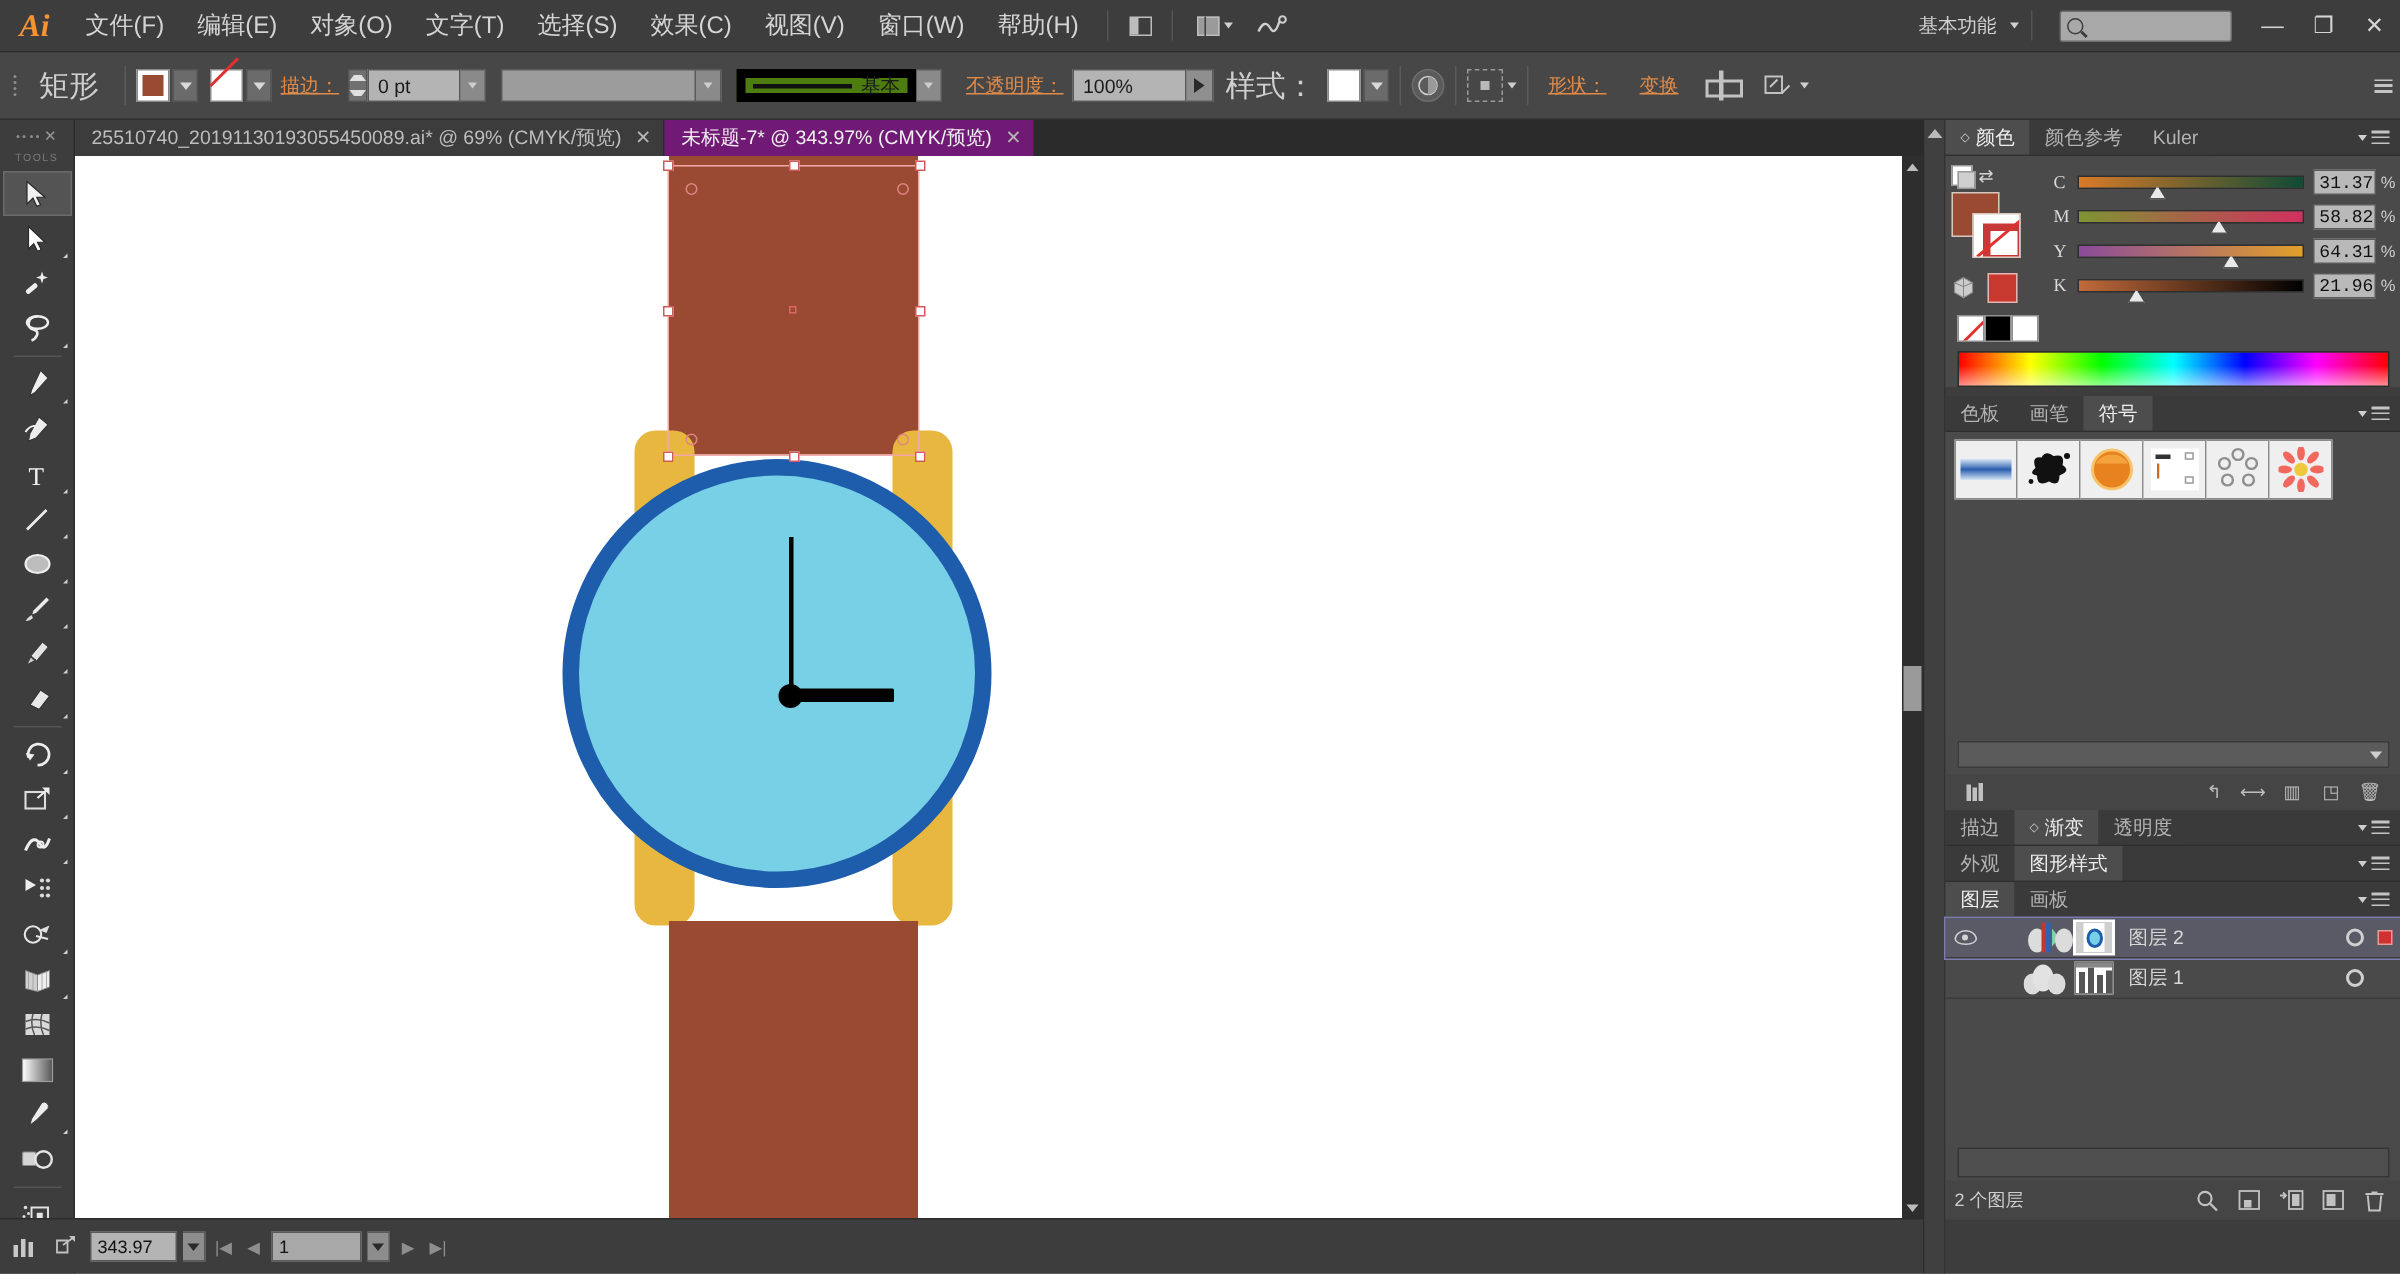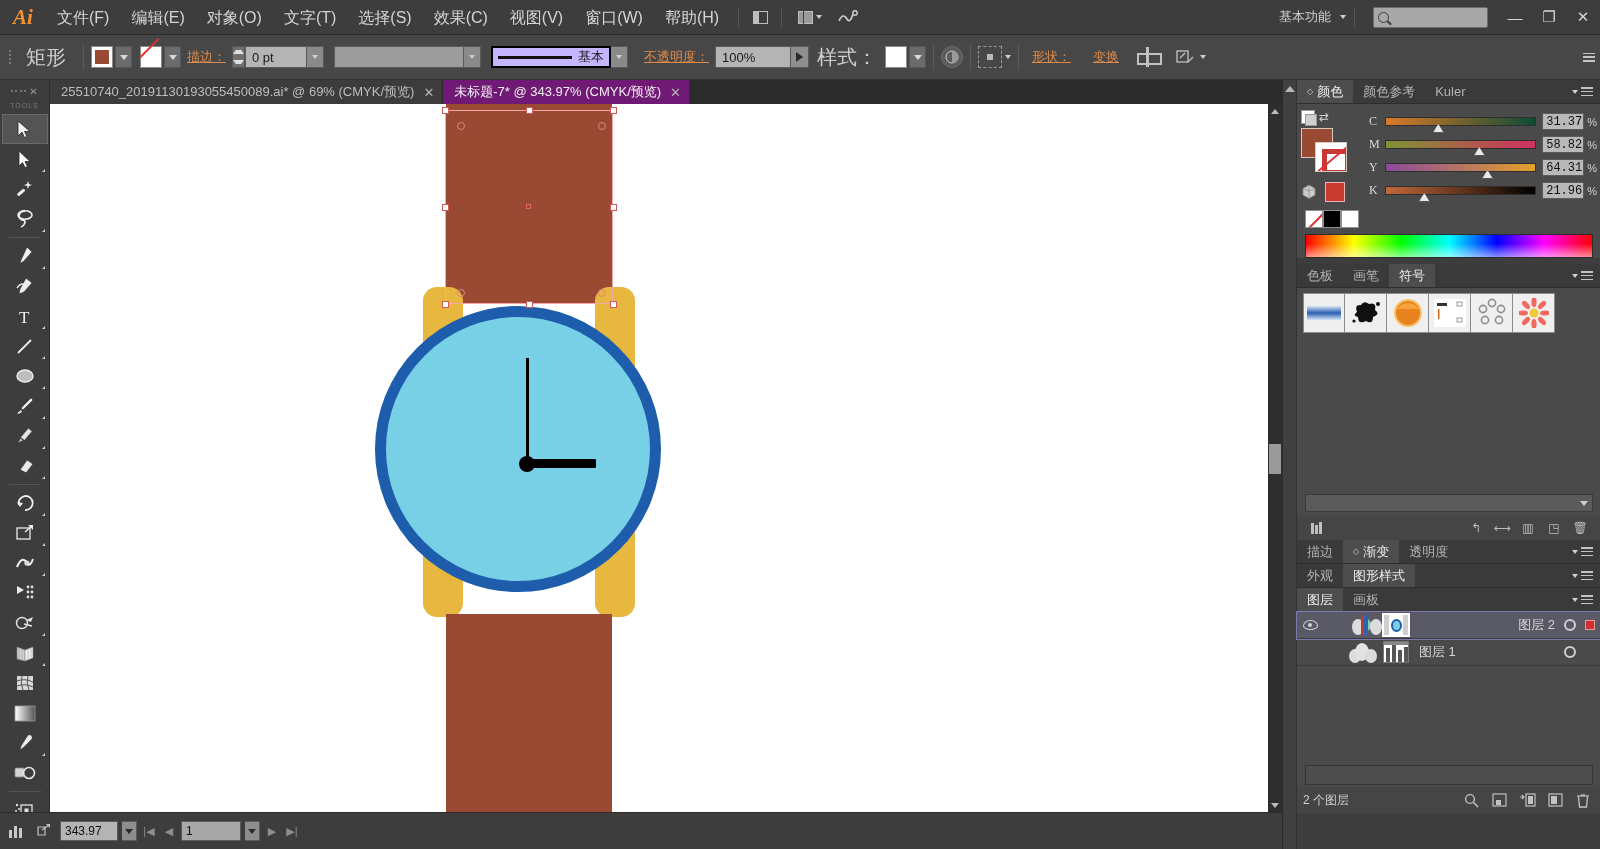--- a/index.html
+++ b/index.html
@@ -72,21 +72,21 @@
   .spinner { display:flex; align-items:flex-start; height:22px; }
   .spin-arrows{width:13px;height:22px;background:#707070;border:1px solid #555;display:flex;flex-direction:column;}
   .spin-arrows div{flex:1;display:flex;align-items:center;justify-content:center;}
   .sa-up{width:0;height:0;border-left:3px solid transparent;border-right:3px solid transparent;border-bottom:4px solid #e0e0e0;}
   .sa-dn{width:0;height:0;border-left:3px solid transparent;border-right:3px solid transparent;border-top:4px solid #e0e0e0;}
   .field { height:22px; background:#b4b4b4; border:1px solid #5a5a5a; color:#1a1a1a;
            font-size:13px; display:flex; align-items:center; padding:0 6px;}
   .combo { height:22px; display:flex; align-items:center; }
   .combo .cbody{height:22px;background:#9c9c9c;border:1px solid #5a5a5a;display:flex;align-items:center;padding:0 6px;color:#1c1c1c;font-size:13px;}
   .combo .carrow{width:17px;height:22px;background:#8a8a8a;border:1px solid #5a5a5a;border-left:none;display:flex;align-items:center;justify-content:center;}
-  .brush-preview{width:120px;height:22px;background:#c4b5fd;border:2px solid #000000;display:flex;align-items:center;padding:0 5px;}
+  .brush-preview{width:120px;height:22px;background:#4d7c0f;border:6px solid #000000;display:flex;align-items:center;padding:0 5px;}
   .brush-line{flex:1;height:3px;background:#111;}
   .brush-name{color:#1a1a1a;font-size:13px;margin-left:6px;}
   .opacity-field{width:76px;height:22px;background:#b4b4b4;border:1px solid #5a5a5a;display:flex;align-items:center;padding:0 6px;color:#1a1a1a;font-size:13px;}
   .opacity-arrow{width:18px;height:22px;background:#8f8f8f;border:1px solid #5a5a5a;border-left:none;display:flex;align-items:center;justify-content:center;}
   .play-tri{width:0;height:0;border-top:5px solid transparent;border-bottom:5px solid transparent;border-left:7px solid #2a2a2a;}
   .round-icon{width:22px;height:22px;border-radius:50%;background:#5b5b5b;border:1px solid #6d6d6d;
      display:flex;align-items:center;justify-content:center;color:#c9c9c9;font-size:11px;}
   .dash-icon{width:24px;height:22px;border:1px dashed #9a9a9a;display:flex;align-items:center;justify-content:center;}
   .dash-icon .dot{width:6px;height:6px;background:#b9b9b9;}
   .align-icon{width:22px;height:20px;position:relative;}
@@ -203,21 +203,21 @@
   .symcell:first-child{border-left:1px solid #8b8b8b;}
   .sym-empty{height:152px;background:#4a4a4a;}
   .panel-footer{height:24px;background:#454545;display:flex;align-items:center;padding:0 8px;gap:0;}
   .pf-icon{width:26px;height:22px;display:flex;align-items:center;justify-content:center;color:#bdbdbd;font-size:12px;}
 
   .lgrad-combo{margin:4px 8px;height:18px;background:#5b5b5b;border:1px solid #3a3a3a;display:flex;align-items:center;}
   .lgrad-combo .ar{margin-left:auto;margin-right:4px;width:0;height:0;border-left:4px solid transparent;border-right:4px solid transparent;border-top:5px solid #cfcfcf;}
 
   .layersbody{background:#4a4a4a;}
   .layerrow{height:27px;display:flex;align-items:center;border-bottom:1px solid #3a3a3a;}
-  .layerrow.sel{background:#5a5a66;outline:1px solid #7b7bb0;text-align:right;}
+  .layerrow.sel{background:#5a5a66;outline:1px solid #7b7bb0;}
   .eyecell{width:26px;display:flex;align-items:center;justify-content:center;}
   .eye{width:15px;height:10px;border:1.5px solid #d4d4d4;border-radius:50% 50% 50% 50%/60% 60% 40% 40%;position:relative;}
   .eye:after{content:"";position:absolute;left:4.5px;top:2px;width:4px;height:4px;background:#d4d4d4;border-radius:50%;}
   .lockcell{width:22px;}
   .thumbcell{width:68px;display:flex;align-items:center;justify-content:flex-end;padding-right:4px;}
   .lthumb{width:26px;height:22px;background:#fff;border:1px solid #777;position:relative;overflow:hidden;}
   .lthumb.outlined{outline:2px solid #fff;outline-offset:-1px;border:1px solid #2b2b2b;}
   .lname{font-size:13px;color:#d6d6d6;padding-left:6px;flex:1;}
   .targetcell{width:30px;display:flex;align-items:center;justify-content:center;}
   .target-ring{width:12px;height:12px;border:2px solid #cfcfcf;border-radius:50%;}

